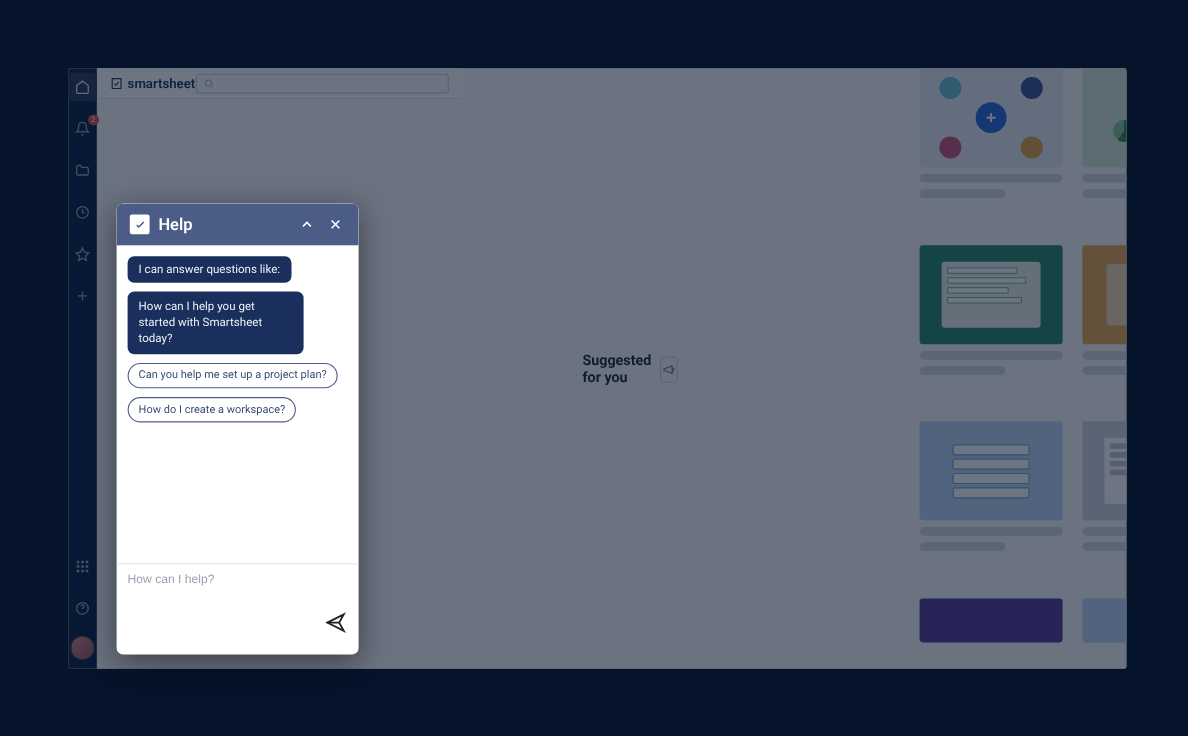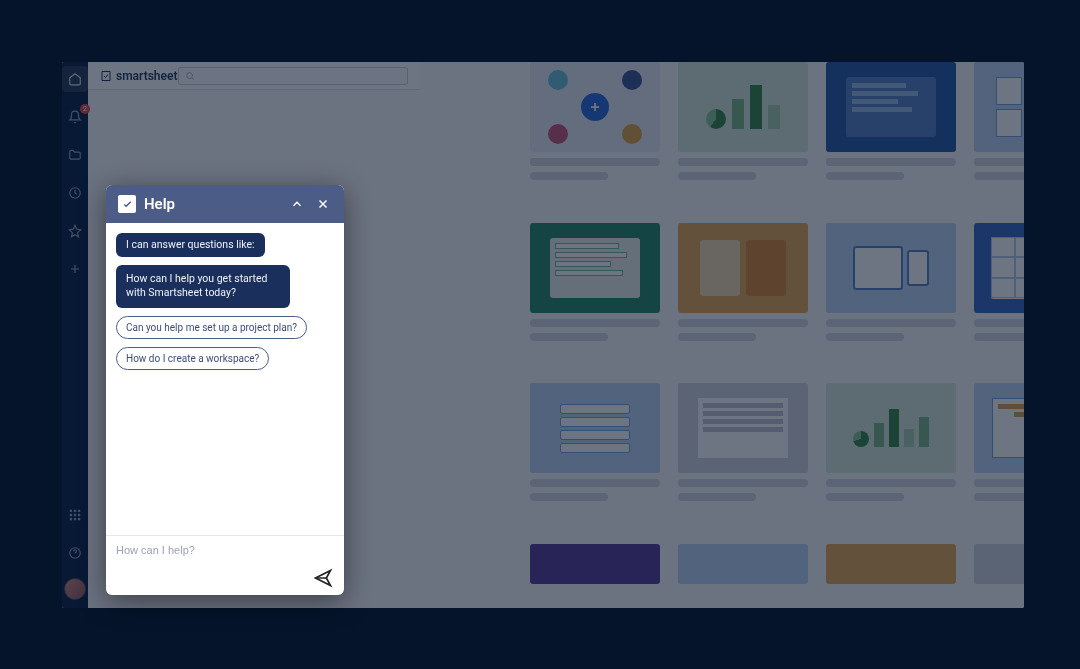--- a/index.html
+++ b/index.html
@@ -157,21 +157,21 @@
   inset: 0;
   background: rgba(5, 18, 40, 0.58);
   pointer-events: none;
 }
 
 
 .help {
   position: absolute;
   left: 106px;
   top: 185px;
-  width: 238px;
+  width: 220px;
   height: 410px;
   background: #fff;
   border-radius: 6px;
   box-shadow: 0 6px 28px rgba(0,0,0,0.45);
   display: flex;
   flex-direction: column;
   overflow: hidden;
 }
 .help-head {
   background: #4b5d87;
@@ -215,24 +215,24 @@
   color: #3b4d77;
   font-size: 10px;
   padding: 5px 9px;
   border-radius: 14px;
   width: fit-content;
   cursor: pointer;
   background: #fff;
 }
 .help-input {
   border-top: 1px solid #e3e6ec;
-  padding: 8px 10px 6px;
+  padding: 8px 10px 18px;
   display: flex;
   flex-direction: column;
-  gap: 11px;
+  gap: 22px;
 }
 .help-input input {
   border: none;
   outline: none;
   font-size: 11px;
   color: #333;
   width: 100%;
 }
 .help-input input::placeholder { color: #9aa2b0; }
 .send {
@@ -318,20 +318,28 @@
         <span>smartsheet</span>
       </div>
       <div class="search">
         <svg width="10" height="10" viewBox="0 0 24 24" fill="none" stroke="currentColor" stroke-width="2">
             <circle cx="11" cy="11" r="7"></circle>
             <path d="M21 21l-4-4"></path>
           </svg>
       </div>
     </div>
 
+    <div class="section-title">
+      <span>Suggested for you</span>
+      <div class="announce">
+        <svg width="12" height="12" viewBox="0 0 24 24" fill="none" stroke="currentColor" stroke-width="2">
+            <path d="M3 11l15-6v14L3 13zM18 9a3 3 0 0 1 0 6"></path>
+          </svg>
+      </div>
+    </div>
 
     <div class="grid">
 
       <div class="card">
         <div class="thumb" style="background:#e8ecf3;position:relative">
           <div style="position:absolute;left:50%;top:50%;transform:translate(-50%,-50%);width:28px;height:28px;border-radius:50%;background:#2b6fe0;color:#fff;display:flex;align-items:center;justify-content:center">
             <svg width="14" height="14" viewBox="0 0 24 24" stroke="#fff" stroke-width="3" fill="none">
                 <path d="M12 5v14M5 12h14"></path>
               </svg>
           </div>

